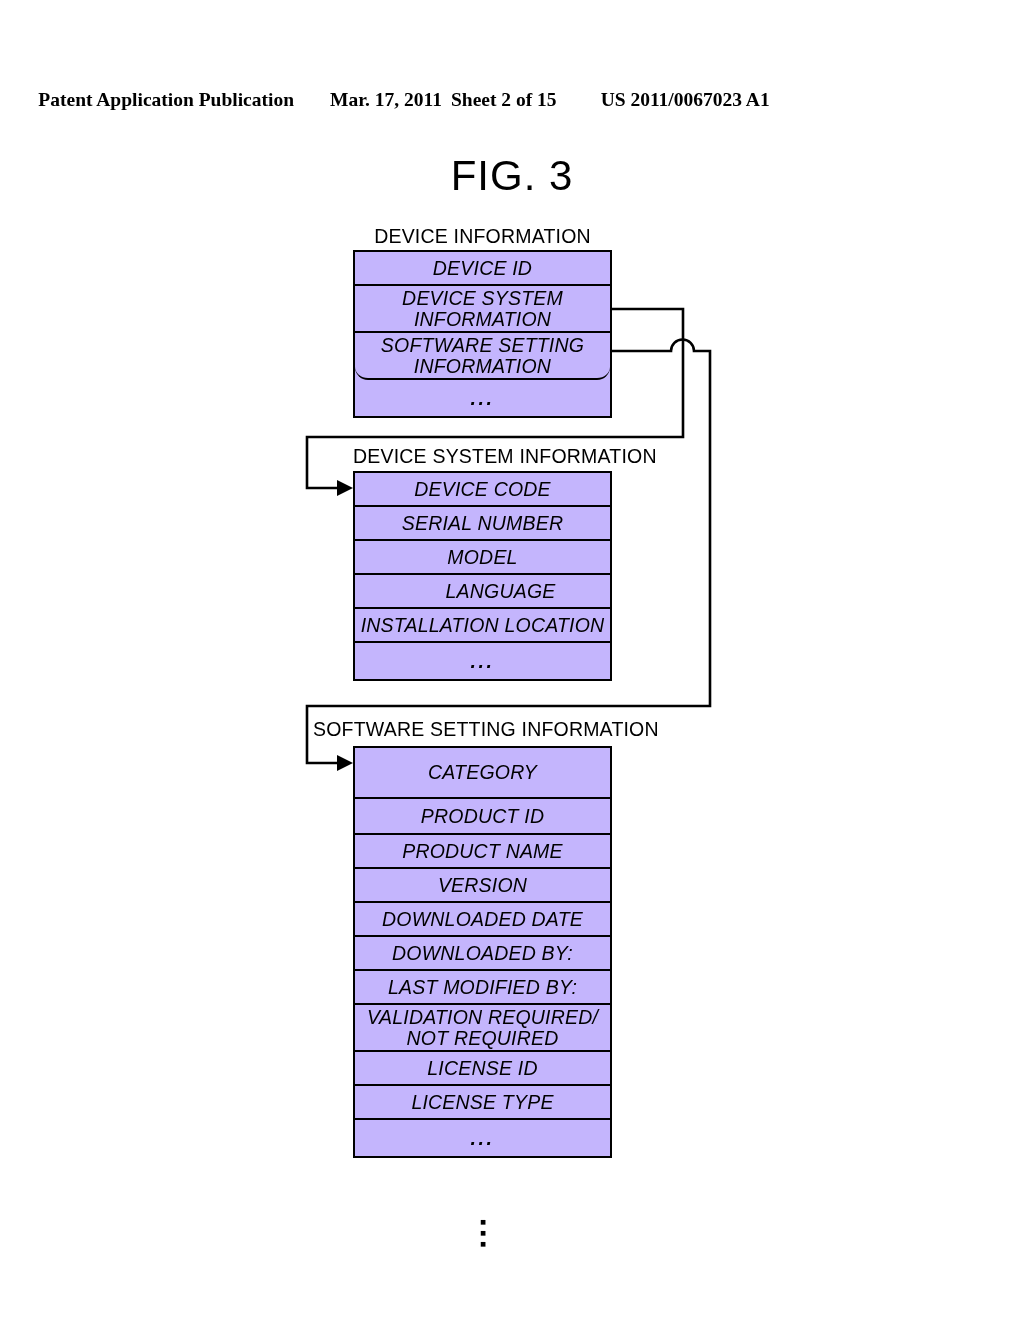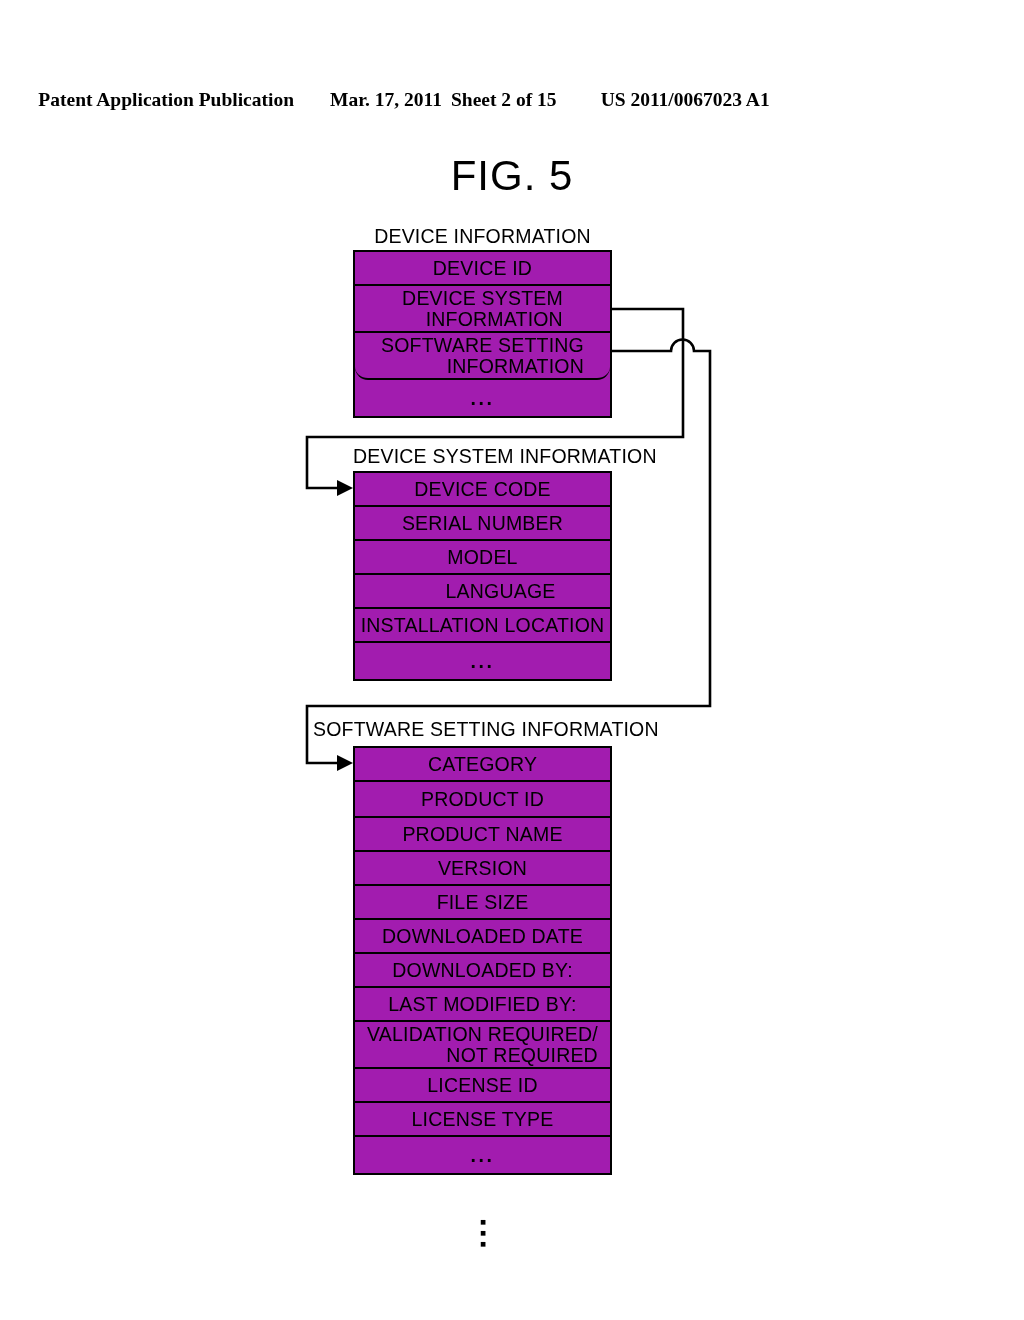--- a/index.html
+++ b/index.html
@@ -58,40 +58,40 @@
     position: absolute;
     text-align: center;
     font-size: 19.5px;
     letter-spacing: 0.2px;
     white-space: nowrap;
   }
   .tbl {
     position: absolute;
     border: 2.5px solid #000;
     box-sizing: border-box;
-    background: #a21caf;
+    background: #c4b5fd;
+    font-style: italic;
   }
   .tbl .row {
     border-bottom: 2.2px solid #000;
     box-sizing: border-box;
     display: flex;
     align-items: center;
     justify-content: center;
     text-align: center;
     font-size: 19.5px;
     line-height: 21px;
     letter-spacing: 0.2px;
     padding: 0 4px;
   }
   .tbl .row:last-child {
     border-bottom: none;
   }
   .tbl .row.two-line {
     line-height: 21px;
-    text-align: right;
   }
   .tbl .row .dots {
     font-size: 19.5px;
     letter-spacing: 2.5px;
     font-weight: 700;
   }
 
   
   #connectors {
     position: absolute;
@@ -116,21 +116,21 @@
 </head>
 <body>
 
 <div class="page-header">
   <span class="hdr-pub">Patent Application Publication</span>
   <span class="hdr-date">Mar. 17, 2011</span>
   <span class="hdr-sheet">Sheet 2 of 15</span>
   <span class="hdr-num">US 2011/0067023 A1</span>
 </div>
 
-<div class="fig-title">FIG. 5</div>
+<div class="fig-title">FIG. 3</div>
 
 <svg id="connectors" viewBox="0 0 1024 1320" width="1024" height="1320" xmlns="http://www.w3.org/2000/svg">
   <g fill="none" stroke="#000000" stroke-width="2.6" stroke-linecap="butt" stroke-linejoin="miter">
 
     <path d="M 612 309 L 683 309 L 683 437 L 307 437 L 307 488 L 345 488"></path>
 
     <path d="M 612 351 L 671 351 A 11 11 0 0 1 694 351 L 710 351 L 710 706 L 307 706 L 307 763 L 345 763"></path>
   </g>
 
   <polygon points="353,488 337,480 337,496" fill="#000000" stroke="none"></polygon>
@@ -181,34 +181,31 @@
     </div>
     <div class="row" style="height:36px;">
       <span class="dots">...</span>
     </div>
   </div>
 </div>
 
 <div class="struct">
   <div class="struct-caption" style="top:718px; left:313px; width:340px;">SOFTWARE SETTING INFORMATION</div>
   <div class="tbl" style="top:746px; left:353px; width:259px;">
-    <div class="row" style="height:34px;">
+    <div class="row" style="height:51px;">
       <span>CATEGORY</span>
     </div>
     <div class="row" style="height:36px;">
       <span>PRODUCT ID</span>
     </div>
     <div class="row" style="height:34px;">
       <span>PRODUCT NAME</span>
     </div>
     <div class="row" style="height:34px;">
       <span>VERSION</span>
-    </div>
-    <div class="row" style="height:34px;">
-      <span>FILE SIZE</span>
     </div>
     <div class="row" style="height:34px;">
       <span>DOWNLOADED DATE</span>
     </div>
     <div class="row" style="height:34px;">
       <span>DOWNLOADED BY:</span>
     </div>
     <div class="row" style="height:34px;">
       <span>LAST MODIFIED BY:</span>
     </div>

